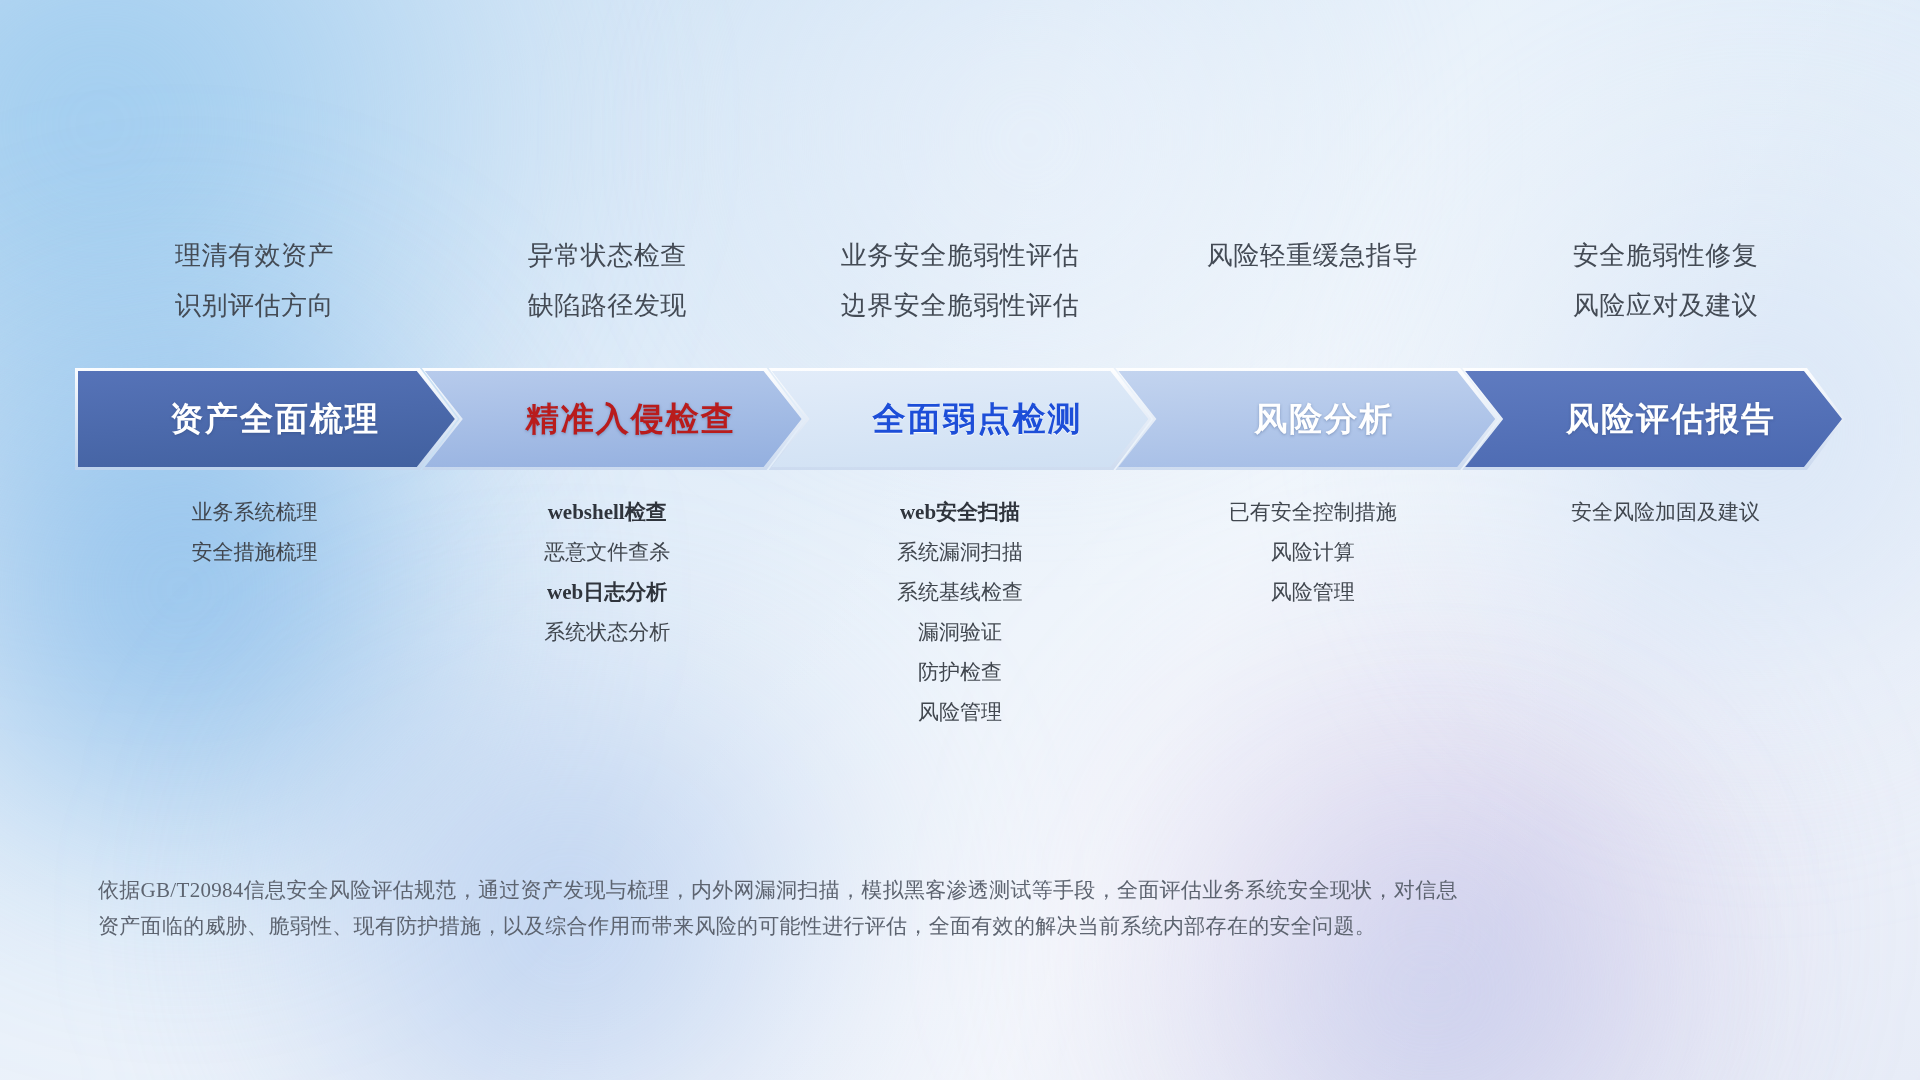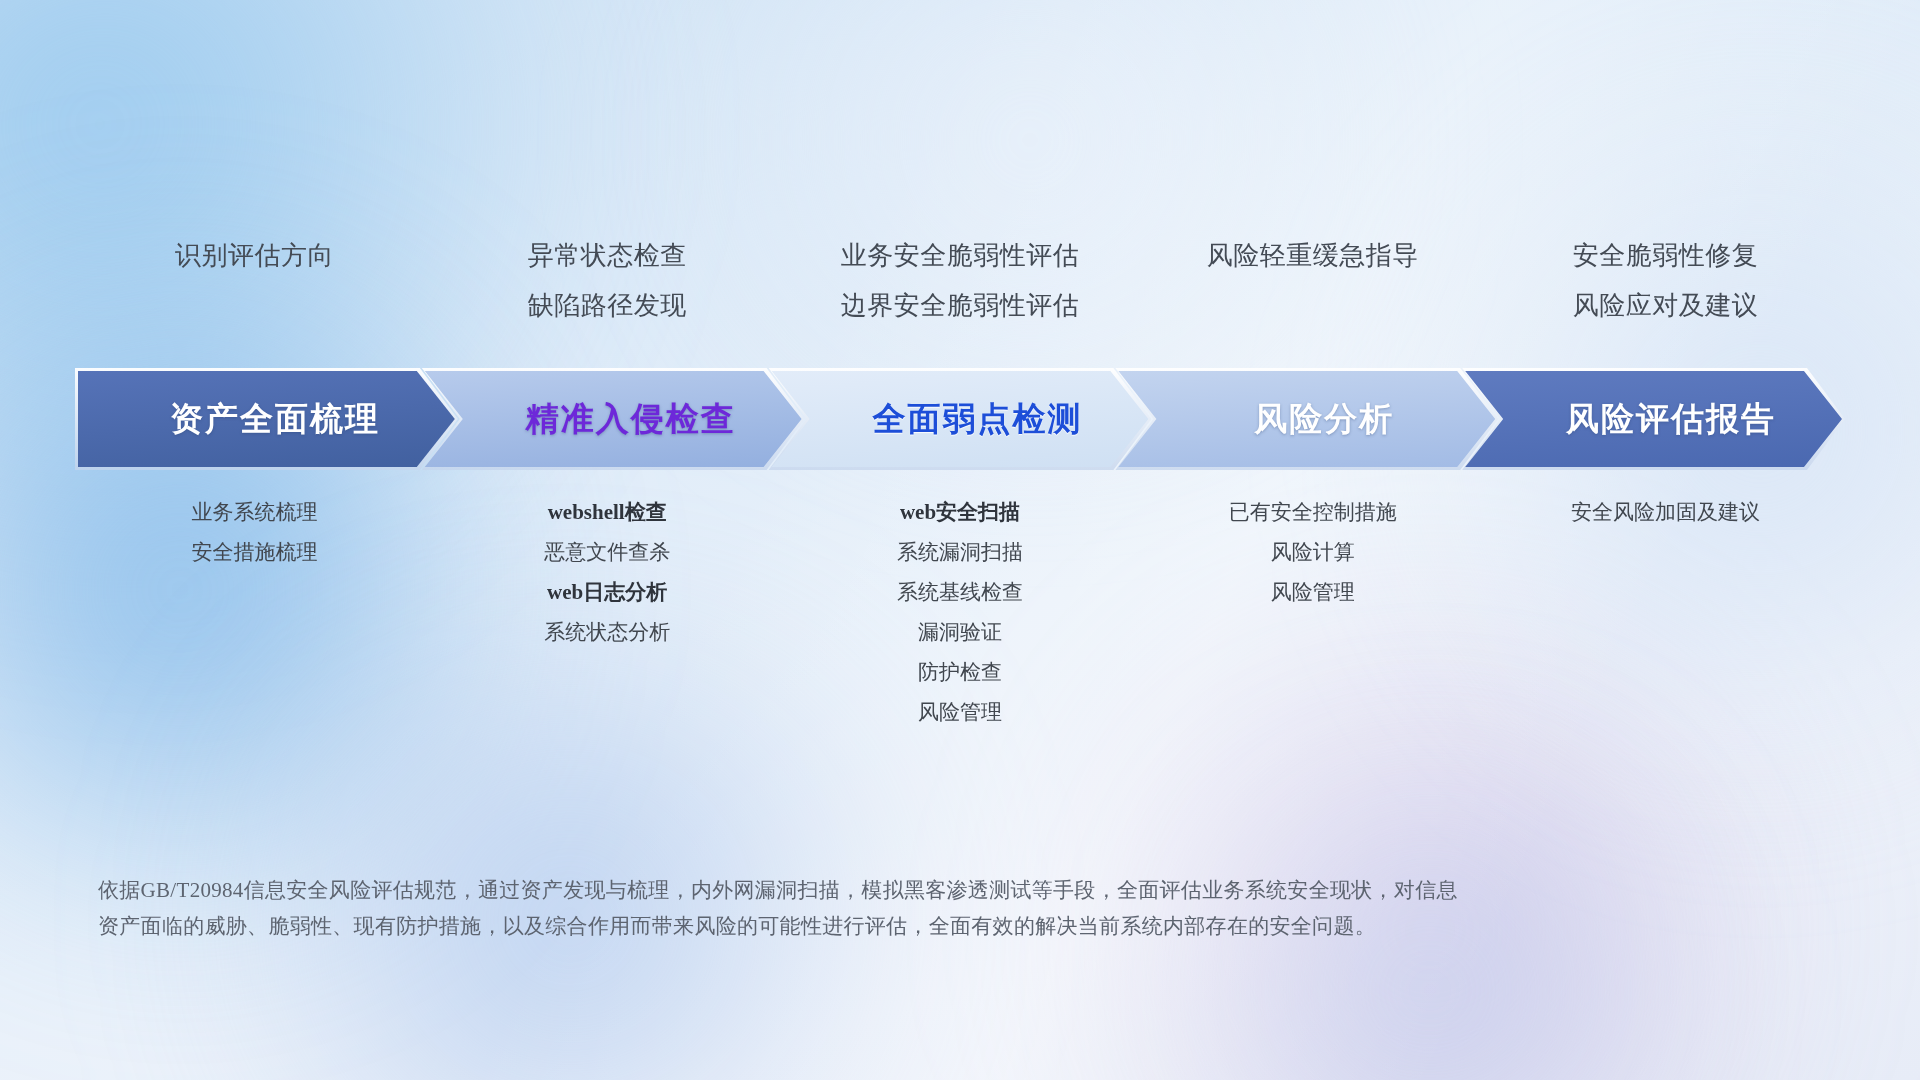--- a/index.html
+++ b/index.html
@@ -145,20 +145,21 @@
 <div class="bg-blob blob-d"></div>
 <div class="bg-blob blob-e"></div>
 <div class="bg-blob blob-f"></div>
 <div class="bg-blob blob-g"></div>
 <div class="bg-sheen"></div>
 
 <div class="stage">
 
   <div class="cols top-labels" id="top-labels">
       <div class="col">
+        <div class="top-item">理清有效资产</div>
         <div class="top-item">识别评估方向</div>
       </div>
       <div class="col">
         <div class="top-item">异常状态检查</div>
         <div class="top-item">缺陷路径发现</div>
       </div>
       <div class="col">
         <div class="top-item">业务安全脆弱性评估</div>
         <div class="top-item">边界安全脆弱性评估</div>
       </div>
@@ -173,21 +174,21 @@
 
   <div class="band" id="chevron-band">
       <div class="chev" style="z-index: 5;">
         <div class="bevel"></div>
         <div class="shape" style="background: linear-gradient(175deg, rgb(86, 115, 184) 0%, rgb(65, 96, 159) 100%);"></div>
         <div class="label" style="color: rgb(255, 255, 255); text-shadow: rgba(40, 62, 110, 0.35) 0px 1px 3px;">资产全面梳理</div>
       </div>
       <div class="chev notched" style="z-index: 4;">
         <div class="bevel"></div>
         <div class="shape" style="background: linear-gradient(175deg, rgb(183, 203, 236) 0%, rgb(147, 175, 223) 100%);"></div>
-        <div class="label" style="color: #6d28d9; text-shadow: rgba(40, 62, 110, 0.35) 0px 1px 3px; font-family: Liberation Serif, serif;">精准入侵检查</div>
+        <div class="label" style="color: #b91c1c; text-shadow: rgba(40, 62, 110, 0.35) 0px 1px 3px; font-family: Liberation Serif, serif;">精准入侵检查</div>
       </div>
       <div class="chev notched" style="z-index: 3;">
         <div class="bevel"></div>
         <div class="shape" style="background: linear-gradient(175deg, rgb(226, 236, 249) 0%, rgb(207, 224, 243) 100%);"></div>
         <div class="label" style="color: #1d4ed8; text-shadow: rgba(255, 255, 255, 0.9) 0px 1px 1px;">全面弱点检测</div>
       </div>
       <div class="chev notched" style="z-index: 2;">
         <div class="bevel"></div>
         <div class="shape" style="background: linear-gradient(175deg, rgb(195, 212, 239) 0%, rgb(162, 187, 229) 100%);"></div>
         <div class="label" style="color: rgb(255, 255, 255); text-shadow: rgba(40, 62, 110, 0.35) 0px 1px 3px;">风险分析</div>

